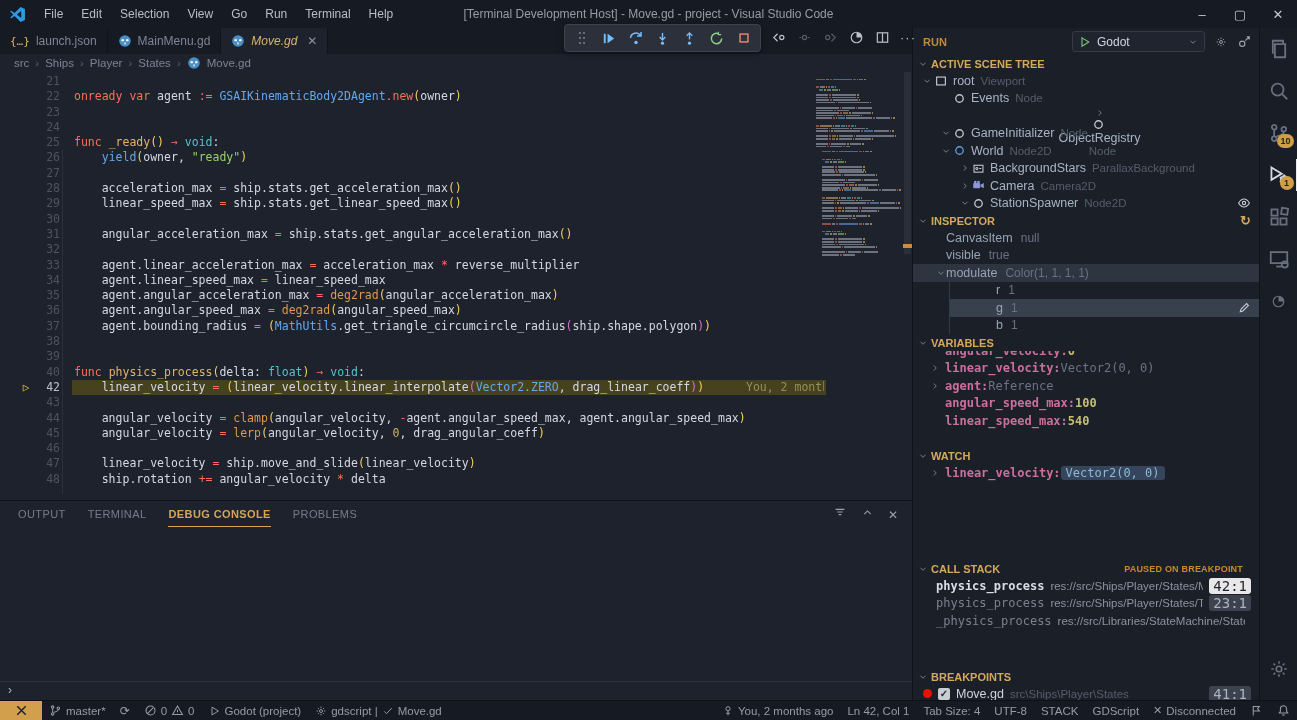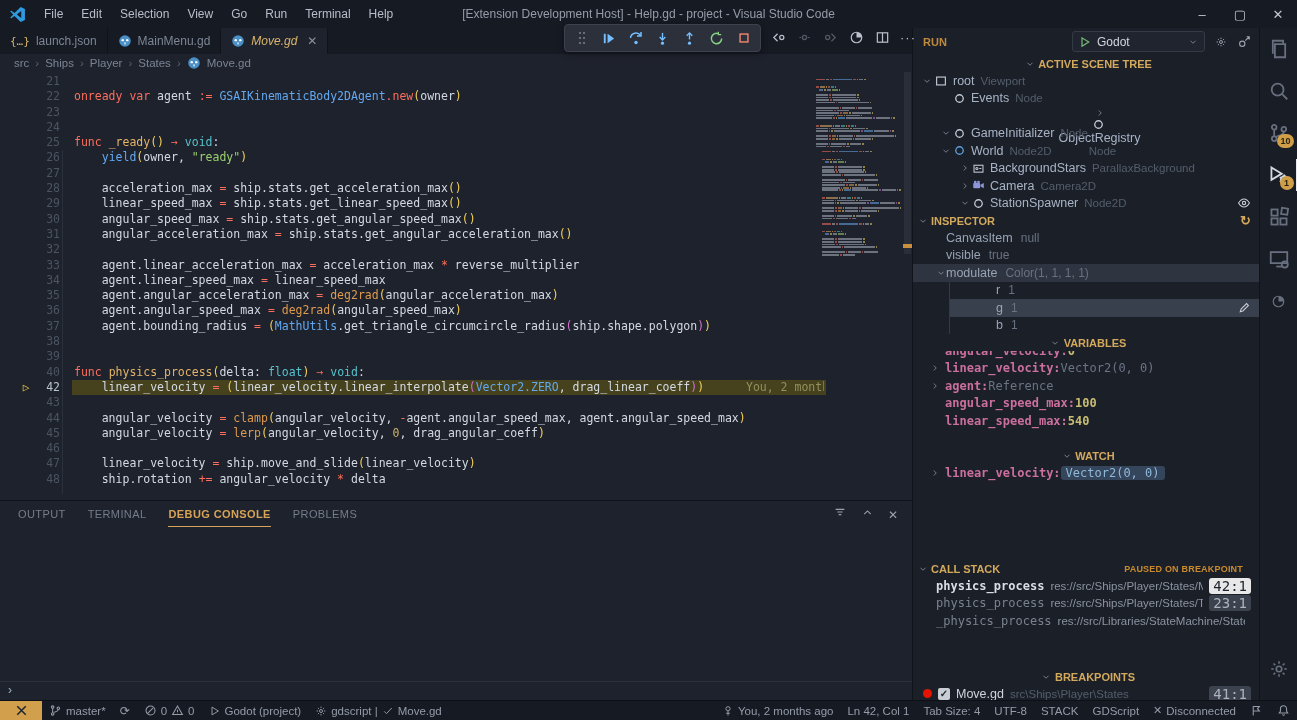--- a/index.html
+++ b/index.html
@@ -70,21 +70,21 @@
   #panel { height:200px; background:#1e222c; border-top:1px solid #10131a; position:relative; }
   #panel-tabs { height:26px; display:flex; align-items:center; padding-left:18px; gap:22px; }
   .ptab { font-size:11px; letter-spacing:.4px; color:#747d8b; height:26px; line-height:26px; cursor:default; }
   .ptab.active { color:#d7a457; border-bottom:1px solid #d7a457; font-weight:bold; }
   #panel-actions { position:absolute; right:14px; top:4px; display:flex; gap:14px; color:#9ba2af; }
   #console-input { position:absolute; left:0; right:0; bottom:2px; height:17px; border-top:1px solid #2b313d;
     color:#9fb6cc; font-size:12px; padding-left:8px; display:flex; align-items:center; }
 
   
   .sect-h { height:17px; display:flex; align-items:center; font-size:11px; font-weight:bold; color:#d3a95c;
-    padding-left:4px; gap:3px; flex:none;justify-content:center; }
+    padding-left:4px; gap:3px; flex:none; }
   .sect-h .hdr-right { margin-left:auto; margin-right:8px; display:flex; gap:8px; align-items:center; }
   .twisty { width:11px; height:11px; display:flex; align-items:center; justify-content:center; color:#8a93a3; flex:none; }
   .srow { height:17.5px; display:flex; align-items:center; font-size:12.5px; color:#a8b4c6; position:relative; }
   .srow .typ { color:#545e6b; font-size:11.5px; margin-left:6px; }
   .srow .row-actions { margin-left:auto; margin-right:8px; display:flex; gap:6px; color:#c8cdd6; }
   .srow.sel { background:#2e3440; }
   .srow.sel2 { background:#39404d; }
   #runbar { height:27px; display:flex; align-items:center; flex:none; padding:0 8px 0 10px; }
   #run-label { font-size:11px; font-weight:bold; color:#c08a3e; }
   #launch-select { margin-left:auto; width:133px; height:21px; background:#20242e; border:1px solid #343a46;
@@ -141,21 +141,21 @@
     <span id="menubar" style="display: flex;">
         <span class="menu-item">File</span>
         <span class="menu-item">Edit</span>
         <span class="menu-item">Selection</span>
         <span class="menu-item">View</span>
         <span class="menu-item">Go</span>
         <span class="menu-item">Run</span>
         <span class="menu-item">Terminal</span>
         <span class="menu-item">Help</span>
       </span>
-    <span id="win-title">[Extension Development Host] - Help.gd - project - Visual Studio Code</span>
+    <span id="win-title">[Terminal Development Host] - Move.gd - project - Visual Studio Code</span>
     <span id="win-controls">
         <span class="win-btn">–</span>
         <span class="win-btn">▢</span>
         <span class="win-btn">✕</span>
       </span>
   </div>
 
   <div id="main">
     <div id="editor-col">
       <div id="tabbar">
@@ -213,21 +213,21 @@
         <div id="code-lines">
             <div class="cl mono"><span class="g-mark"></span><span class="g-num">21</span><span class="code"></span></div>
             <div class="cl mono"><span class="g-mark"></span><span class="g-num">22</span><span class="code"><span class="tk-k">onready var </span><span class="tk-n">agent </span><span class="tk-k">:= </span><span class="tk-t">GSAIKinematicBody2DAgent</span><span class="tk-k">.new</span><span class="tk-p1">(</span><span class="tk-n">owner</span><span class="tk-p1">)</span></span></div>
             <div class="cl mono"><span class="g-mark"></span><span class="g-num">23</span><span class="code"></span></div>
             <div class="cl mono"><span class="g-mark"></span><span class="g-num">24</span><span class="code"></span></div>
             <div class="cl mono"><span class="g-mark"></span><span class="g-num">25</span><span class="code"><span class="tk-k">func </span><span class="tk-f">_ready</span><span class="tk-p1">()</span><span class="tk-k"> → </span><span class="tk-prim">void</span><span class="tk-n">:</span></span></div>
             <div class="cl mono"><span class="g-mark"></span><span class="g-num">26</span><span class="code"><span class="tk-n">    </span><span class="tk-t">yield</span><span class="tk-p1">(</span><span class="tk-n">owner, </span><span class="tk-s">"ready"</span><span class="tk-p1">)</span></span></div>
             <div class="cl mono"><span class="g-mark"></span><span class="g-num">27</span><span class="code"></span></div>
             <div class="cl mono"><span class="g-mark"></span><span class="g-num">28</span><span class="code"><span class="tk-n">    acceleration_max </span><span class="tk-k">= </span><span class="tk-n">ship.stats.get_acceleration_max</span><span class="tk-p1">()</span></span></div>
             <div class="cl mono"><span class="g-mark"></span><span class="g-num">29</span><span class="code"><span class="tk-n">    linear_speed_max </span><span class="tk-k">= </span><span class="tk-n">ship.stats.get_linear_speed_max</span><span class="tk-p1">()</span></span></div>
-            <div class="cl mono"><span class="g-mark"></span><span class="g-num">30</span><span class="code"><span class="tk-n">    angular_speed_max </span><span class="tk-k">= </span><span class="tk-n">ship.stats.get_angular_speed_max</span><span class="tk-p1">()</span></span></div>
+            <div class="cl mono"><span class="g-mark"></span><span class="g-num">30</span></div>
             <div class="cl mono"><span class="g-mark"></span><span class="g-num">31</span><span class="code"><span class="tk-n">    angular_acceleration_max </span><span class="tk-k">= </span><span class="tk-n">ship.stats.get_angular_acceleration_max</span><span class="tk-p1">()</span></span></div>
             <div class="cl mono"><span class="g-mark"></span><span class="g-num">32</span><span class="code"></span></div>
             <div class="cl mono"><span class="g-mark"></span><span class="g-num">33</span><span class="code"><span class="tk-n">    agent.linear_acceleration_max </span><span class="tk-k">= </span><span class="tk-n">acceleration_max </span><span class="tk-k">* </span><span class="tk-n">reverse_multiplier</span></span></div>
             <div class="cl mono"><span class="g-mark"></span><span class="g-num">34</span><span class="code"><span class="tk-n">    agent.linear_speed_max </span><span class="tk-k">= </span><span class="tk-n">linear_speed_max</span></span></div>
             <div class="cl mono"><span class="g-mark"></span><span class="g-num">35</span><span class="code"><span class="tk-n">    agent.angular_acceleration_max </span><span class="tk-k">= </span><span class="tk-b">deg2rad</span><span class="tk-p1">(</span><span class="tk-n">angular_acceleration_max</span><span class="tk-p1">)</span></span></div>
             <div class="cl mono"><span class="g-mark"></span><span class="g-num">36</span><span class="code"><span class="tk-n">    agent.angular_speed_max </span><span class="tk-k">= </span><span class="tk-b">deg2rad</span><span class="tk-p1">(</span><span class="tk-n">angular_speed_max</span><span class="tk-p1">)</span></span></div>
             <div class="cl mono"><span class="g-mark"></span><span class="g-num">37</span><span class="code"><span class="tk-n">    agent.bounding_radius </span><span class="tk-k">= </span><span class="tk-p1">(</span><span class="tk-t">MathUtils</span><span class="tk-n">.get_triangle_circumcircle_radius</span><span class="tk-p2">(</span><span class="tk-n">ship.shape.polygon</span><span class="tk-p2">)</span><span class="tk-p1">)</span></span></div>
             <div class="cl mono"><span class="g-mark"></span><span class="g-num">38</span><span class="code"></span></div>
             <div class="cl mono"><span class="g-mark"></span><span class="g-num">39</span><span class="code"></span></div>
             <div class="cl mono"><span class="g-mark"></span><span class="g-num">40</span><span class="code"><span class="tk-k">func </span><span class="tk-f">physics_process</span><span class="tk-p1">(</span><span class="tk-n">delta: </span><span class="tk-prim">float</span><span class="tk-p1">)</span><span class="tk-k"> → </span><span class="tk-prim">void</span><span class="tk-n">:</span></span></div>

